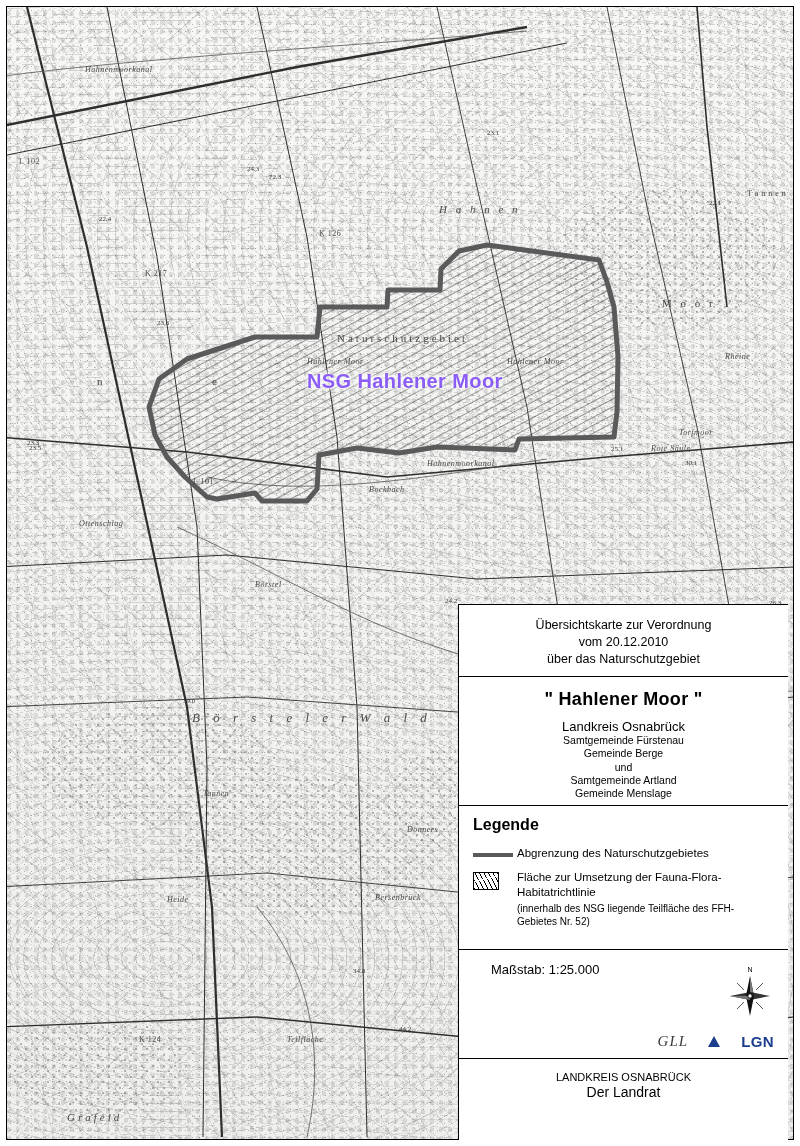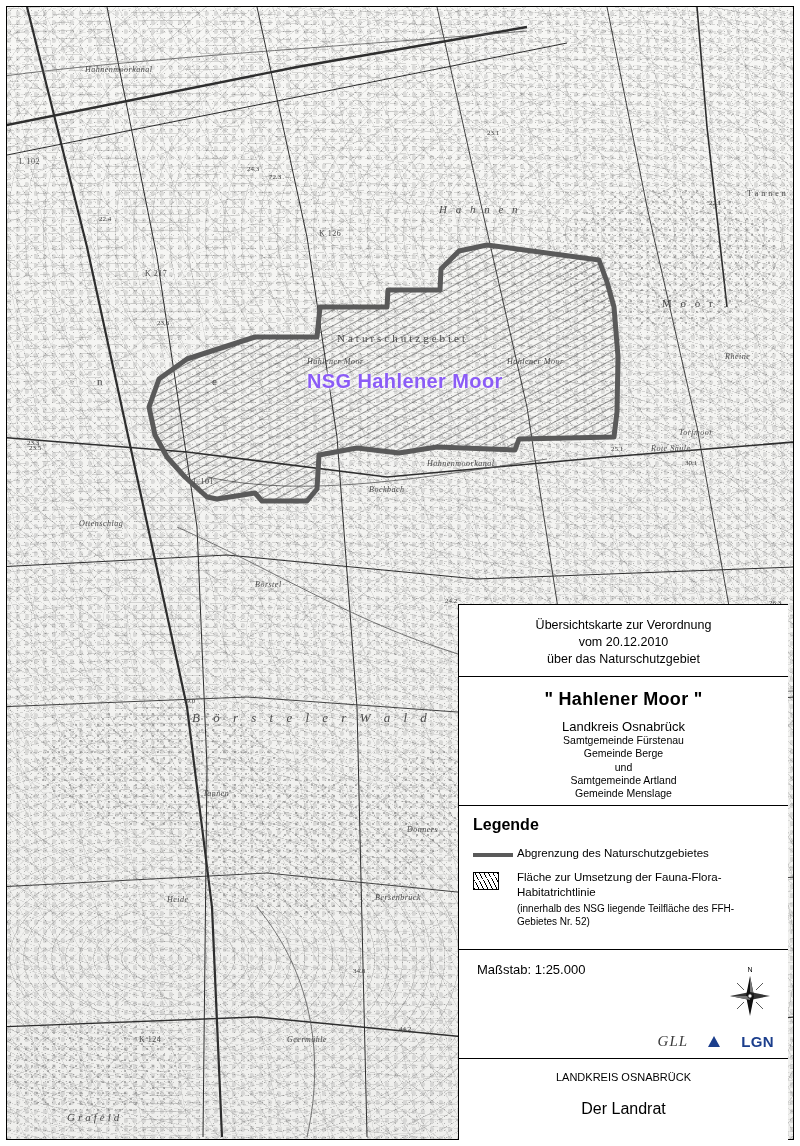--- a/index.html
+++ b/index.html
@@ -128,21 +128,21 @@
   }
   .leg-hatch {
     display: block; width: 26px; height: 18px;
     border: 1px solid #000;
     background:
       repeating-linear-gradient(62deg, #000 0 .8px, rgba(255,255,255,0) .8px 4px),
       #fff;
   }
   .leg-txt { font-size: 11.5px; line-height: 1.3; }
   .leg-sub { font-size: 10px; line-height: 1.3; margin-top: 2px; }
-  #sec-scale { padding: 12px 14px 8px 10px; position: relative; min-height: 108px; margin-left: 8px; }
+  #sec-scale { padding: 12px 14px 8px 32px; position: relative; min-height: 108px; }
   #scale-text { font-size: 13px; }
   #source { font-size: 8.5px; line-height: 1.4; margin-top: 26px; max-width: 250px; }
   #compass {
     position: absolute; right: 16px; top: 14px;
     width: 44px; height: 56px;
   }
   #lgn-logo {
     position: absolute; right: 14px; bottom: 8px;
     display: flex; align-items: center; gap: 20px;
   }
@@ -156,21 +156,21 @@
   }
   .lgn-tri {
     width: 0; height: 0;
     border-left: 6px solid transparent;
     border-right: 6px solid transparent;
     border-bottom: 11px solid #1b3e8c;
     margin-right: 1px;
   }
   #sec-foot { padding: 12px 14px 10px 14px; text-align: center; }
   #foot-l1 { font-size: 11px; }
-  #foot-l2 { font-size: 16px; margin-top: 17px; }
+  #foot-l2 { font-size: 14px; margin-top: 1px; }
   #foot-l3 { font-size: 12px; margin-top: 14px; }
 </style>
 </head>
 <body>
 
 <div id="page">
 
   <div id="map-frame">
     <div class="topo-base"></div>
     <div class="topo-contours"></div>
@@ -235,21 +235,21 @@
         <div class="place sm it" style="left: 644px; top: 437px;">Rote Säule</div>
         <div class="place med" style="left: 330px; top: 325px;">Naturschutzgebiet</div>
         <div class="place sm it" style="left: 300px; top: 350px;">Hahlener Moor</div>
         <div class="place sm it" style="left: 500px; top: 350px;">Hahlener Moor</div>
         <div class="place med" style="left: 205px; top: 368px;">e</div>
         <div class="place med" style="left: 90px; top: 368px;">n</div>
         <div class="place sm it" style="left: 72px; top: 512px;">Ottenschlag</div>
         <div class="place sm it" style="left: 248px; top: 573px;">Börstel</div>
         <div class="place big it" style="left: 185px; top: 703px;">B ö r s t e l e r    W a l d</div>
         <div class="place sm it" style="left: 368px; top: 886px;">Bersenbrück</div>
-        <div class="place sm it" style="left: 280px; top: 1028px;">Geermühle</div>
+        <div class="place sm it" style="left: 280px; top: 1028px;">Teilfläche</div>
         <div class="place med it" style="left: 60px; top: 1104px;">Grafeld</div>
         <div class="place sm" style="left: 312px; top: 222px;">K 126</div>
         <div class="place sm" style="left: 138px; top: 262px;">K 217</div>
         <div class="place sm" style="left: 116px; top: 1028px; padding-left: 16px;">K 124</div>
         <div class="place sm" style="left: 12px; top: 150px;">L 102</div>
         <div class="place sm" style="left: 186px; top: 470px;">L 101</div>
         <div class="place sm it" style="left: 362px; top: 478px;">Bockbach</div>
         <div class="place sm it" style="left: 420px; top: 452px;">Hahnenmoorkanal</div>
         <div class="place sm it" style="left: 400px; top: 818px;">Donners</div>
         <div class="place sm it" style="left: 196px; top: 782px;">Tannen</div>

